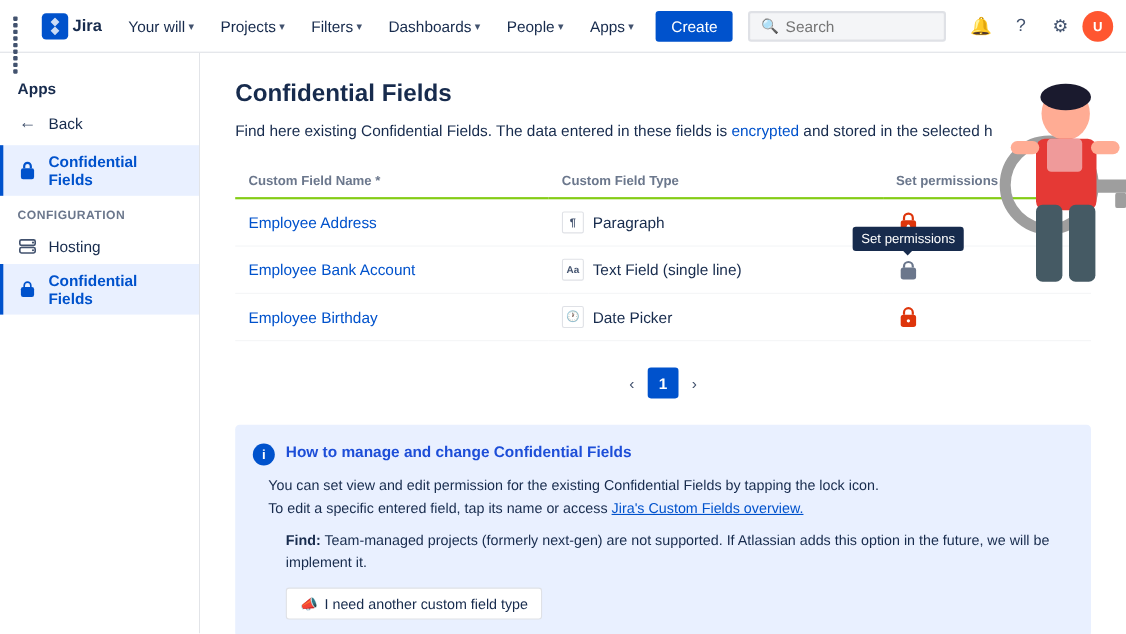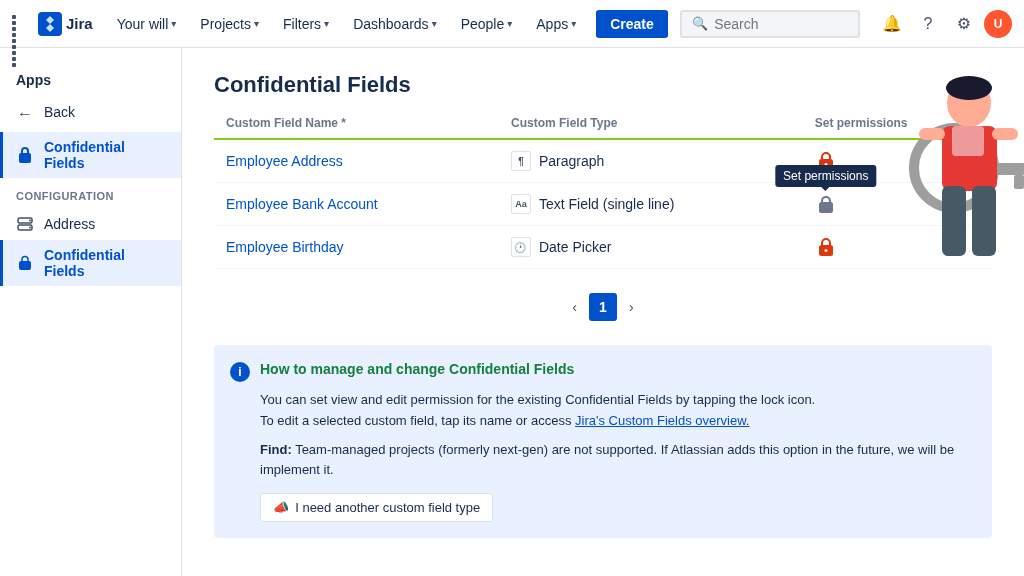--- a/index.html
+++ b/index.html
@@ -11,21 +11,21 @@
       padding: 0 12px; gap: 8px; flex-shrink: 0; z-index: 10;
     }
     .topnav-grid { display: grid; grid-template-columns: 9px; gap: 2px; width: 18px; height: 18px; flex-shrink: 0; }
     .topnav-grid-dot { width: 4px; height: 4px; background: #42526E; border-radius: 1px; }
     .jira-logo { display: flex; align-items: center; gap: 4px; margin-right: 8px; }
     .jira-logo-icon { width: 24px; height: 24px; background: #0052CC; border-radius: 4px; display: flex; align-items: center; justify-content: center; }
     .jira-logo-icon svg { width: 16px; height: 16px; }
     .jira-logo-text { font-weight: 600; font-size: 15px; color: #172B4D; }
     .nav-item { display: flex; align-items: center; gap: 3px; padding: 4px 8px; border-radius: 3px; cursor: pointer; font-size: 14px; color: #172B4D; white-space: nowrap; }
     .nav-item .chevron { font-size: 10px; color: #42526E; }
-    .create-btn { background: #0052CC; color: #fff; border: none; border-radius: 3px; padding: 6px 14px; font-size: 14px; font-weight: 700; cursor: pointer; margin-left: 4px; text-align: center; }
+    .create-btn { background: #0052CC; color: #fff; border: none; border-radius: 3px; padding: 6px 14px; font-size: 14px; font-weight: 400; cursor: pointer; margin-left: 4px; text-align: center; }
     .search-bar { display: flex; align-items: center; background: #F4F5F7; border: 2px solid #DFE1E6; border-radius: 3px; padding: 4px 10px; gap: 6px; margin-left: auto; width: 180px; }
     .search-bar input { border: none; background: transparent; outline: none; font-size: 14px; color: #6d28d9; width: 120px; }
     .search-icon { color: #7A869A; font-size: 13px; }
     .nav-icons { display: flex; align-items: center; gap: 4px; margin-left: 8px; }
     .nav-icon-btn { width: 32px; height: 32px; border-radius: 50%; display: flex; align-items: center; justify-content: center; cursor: pointer; color: #42526E; font-size: 16px; }
     .avatar { width: 28px; height: 28px; border-radius: 50%; background: #FF5630; display: flex; align-items: center; justify-content: center; color: #fff; font-size: 12px; font-weight: 600; }
 
     
     .layout { display: flex; flex: 1; overflow: hidden; }
 
@@ -61,22 +61,22 @@
     
     .pagination { display: flex; align-items: center; justify-content: center; gap: 8px; margin-bottom: 24px; }
     .page-btn { width: 28px; height: 28px; display: flex; align-items: center; justify-content: center; border-radius: 3px; cursor: pointer; font-size: 14px; color: #42526E; }
     .page-btn.active { background: #0052CC; color: #fff; font-weight: 600; }
     .page-chevron { color: #42526E; font-size: 14px; cursor: pointer; padding: 4px; }
 
     
     .info-box { background: #E9F0FF; border-radius: 4px; padding: 16px; margin-bottom: 24px; }
     .info-box-header { display: flex; align-items: flex-start; gap: 10px; margin-bottom: 8px; }
     .info-icon { width: 20px; height: 20px; border-radius: 50%; background: #0052CC; color: #fff; display: flex; align-items: center; justify-content: center; font-size: 12px; font-weight: 700; flex-shrink: 0; margin-top: 1px; }
-    .info-box-title { font-weight: 700; font-size: 14px; color: #15803d; }
-    .info-box-body { font-size: 13px; color: #172B4D; line-height: 1.6; margin-left: 30px; }
+    .info-box-title { font-weight: 700; font-size: 14px; color: #1d4ed8; }
+    .info-box-body { font-size: 13px; color: #172B4D; line-height: 1.6; margin-left: 14px; }
     .info-box-body a { color: #0052CC; }
     .info-box-note { font-size: 13px; color: #172B4D; line-height: 1.6; margin-left: 30px; margin-top: 8px; }
     .info-box-note strong { font-weight: 700; }
     .feedback-btn { display: flex; align-items: center; gap: 6px; background: #fff; border: 1px solid #DFE1E6; border-radius: 3px; padding: 6px 12px; font-size: 13px; cursor: pointer; color: #172B4D; margin-left: 30px; margin-top: 12px; width: fit-content; }
 
     
     .illustration { position: absolute; right: 0; top: 0; width: 260px; height: 320px; pointer-events: none; overflow: hidden; }
   </style>
 </head>
 <body>
@@ -159,21 +159,21 @@
     <div class="sidebar-section-label">CONFIGURATION</div>
     <div class="sidebar-item">
       <div class="sidebar-icon">
         <svg width="16" height="16" viewBox="0 0 16 16" fill="none">
             <rect x="1" y="2" width="14" height="5" rx="1.5" stroke="#42526E" stroke-width="1.5"></rect>
             <rect x="1" y="9" width="14" height="5" rx="1.5" stroke="#42526E" stroke-width="1.5"></rect>
             <circle cx="13" cy="4.5" r="1" fill="#42526E"></circle>
             <circle cx="13" cy="11.5" r="1" fill="#42526E"></circle>
           </svg>
       </div>
-      <span>Address</span>
+      <span>Hosting</span>
     </div>
     <div class="sidebar-item active">
       <div class="sidebar-icon">
         <svg width="14" height="16" viewBox="0 0 14 16" fill="none">
             <rect x="1" y="6" width="12" height="9" rx="2" fill="#0052CC"></rect>
             <path d="M4 6V4.5a3 3 0 016 0V6" stroke="#0052CC" stroke-width="1.5"></path>
           </svg>
       </div>
       <span>Confidential Fields</span>
     </div>
@@ -200,20 +200,23 @@
         <rect x="228" y="80" width="26" height="12" rx="6" fill="#FFAC94"></rect>
 
         <rect x="178" y="138" width="24" height="70" rx="6" fill="#455A64"></rect>
         <rect x="208" y="138" width="24" height="70" rx="6" fill="#455A64"></rect>
 
         <rect x="188" y="78" width="32" height="30" rx="4" fill="#EF9A9A"></rect>
       </svg>
     </div>
 
     <h1 class="page-title">Confidential Fields</h1>
+    <p class="page-desc">
+      <span>Find here existing Confidential Fields. The data entered in these fields is </span><a href="#">encrypted</a><span> and stored in the selected h</span>
+    </p>
 
     <table class="cf-table">
       <thead>
         <tr>
           <th>Custom Field Name *</th>
           <th>Custom Field Type</th>
           <th>Set permissions</th>
         </tr>
       </thead>
       <tbody>
@@ -290,21 +293,21 @@
       <span class="page-chevron">›</span>
     </div>
 
     <div class="info-box">
       <div class="info-box-header">
         <div class="info-icon">i</div>
         <div class="info-box-title">How to manage and change Confidential Fields</div>
       </div>
       <div class="info-box-body">You can set view and edit permission for the existing Confidential Fields by tapping the lock icon.</div>
       <div class="info-box-body">
-        <span>To edit a selected custom field, tap its name or access </span><a href="#">Jira's Custom Fields overview.</a>
+        <span>To edit a specific entered field, tap its name or access </span><a href="#">Jira's Custom Fields overview.</a>
       </div>
       <div class="info-box-note">
         <strong>Find:</strong><span> Team-managed projects (formerly next-gen) are not supported. If Atlassian adds this option in the future, we will be</span> <span>implement it.</span>
       </div>
       <button class="feedback-btn">
         <span>📣</span>
         <span>I need another custom field type</span>
       </button>
     </div>
 

